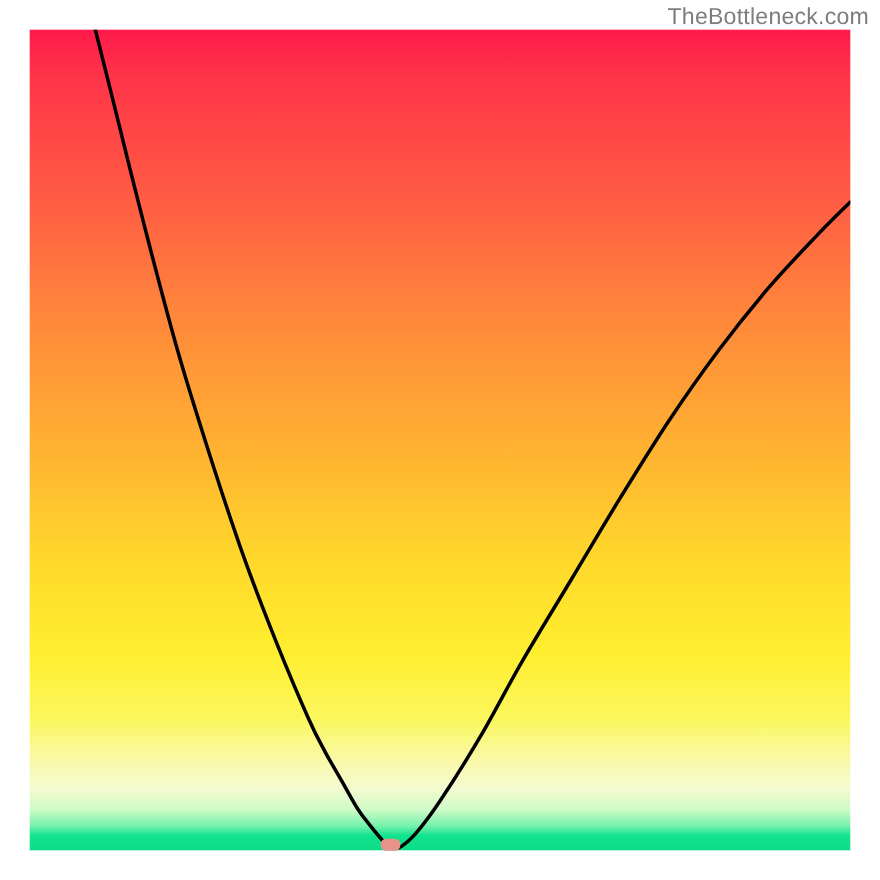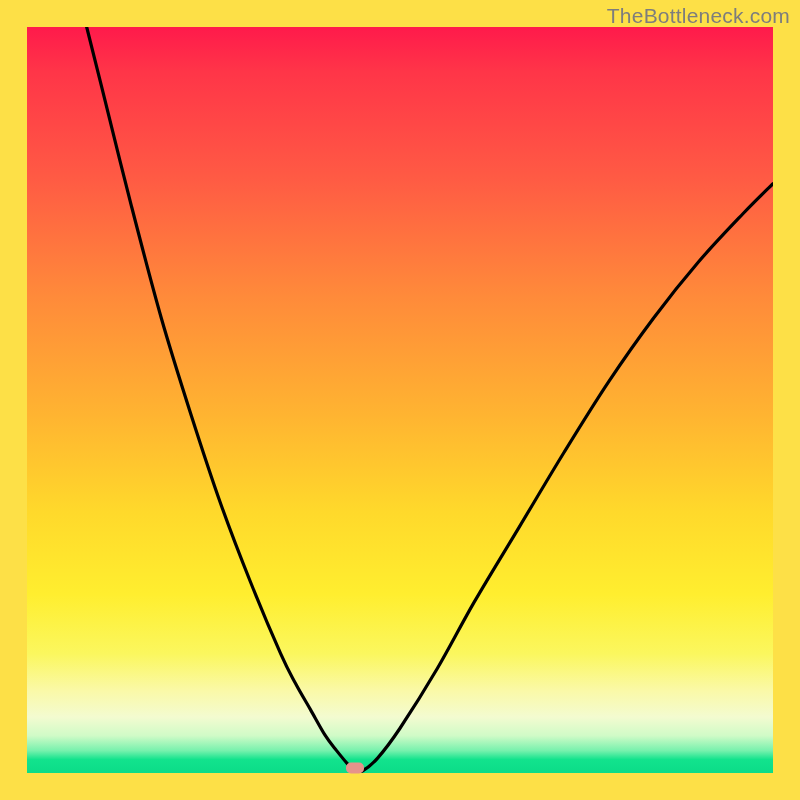--- a/index.html
+++ b/index.html
@@ -8,21 +8,21 @@
     width: 800px;
     height: 800px;
     overflow: hidden;
     background: #000;
     font-family: Arial, Helvetica, sans-serif;
   }
   .frame {
     position: relative;
     width: 800px;
     height: 800px;
-    background: #fde047;
+    background: #ffffff;
   }
   .plot-area {
     position: absolute;
     left: 27px;
     top: 27px;
     width: 746px;
     height: 746px;
     
     background: linear-gradient(
       to bottom,

